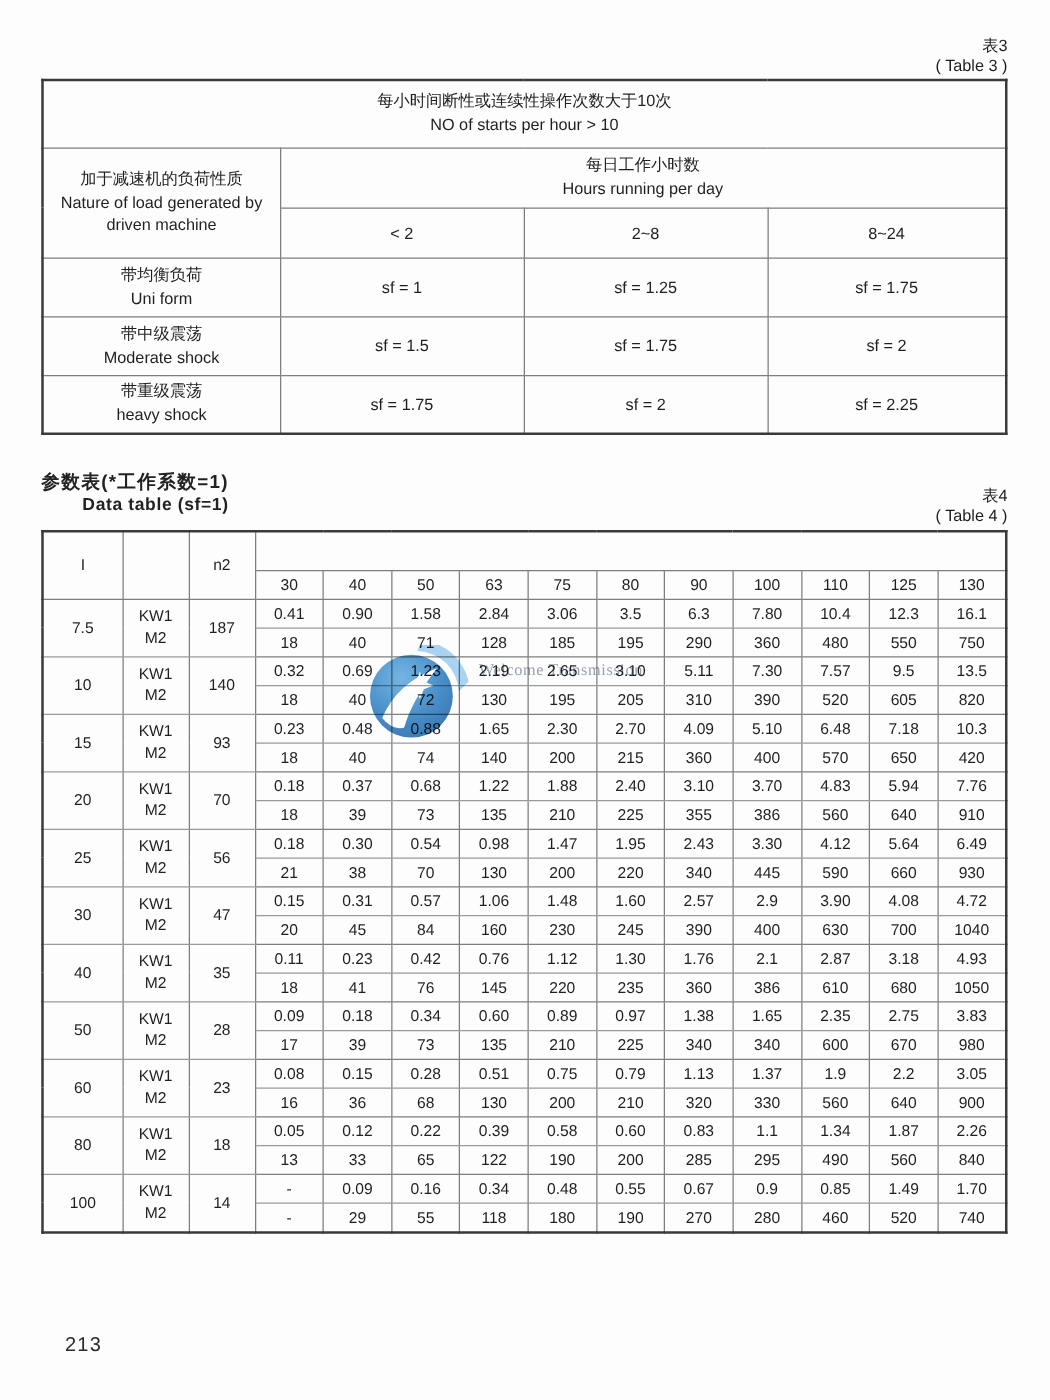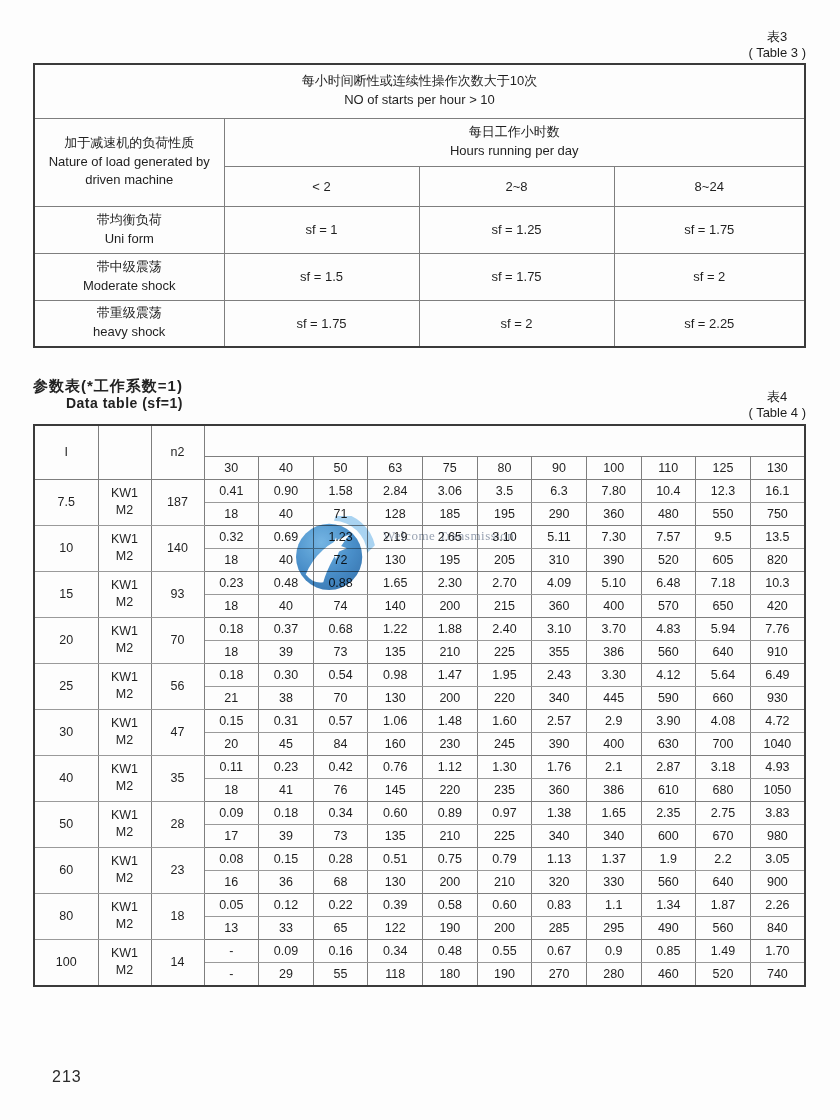--- a/index.html
+++ b/index.html
@@ -1,21 +1,21 @@
 <!DOCTYPE html>
 <html><head>
 <meta charset="utf-8">
 <style>
   html,body{margin:0;padding:0;background:#e8e8e8;}
   .page{position:relative;width:840px;height:1120px;background:#fdfdfd;overflow:hidden;
         font-family:"Liberation Sans","DejaVu Sans",sans-serif;color:#222;}
   
   .tag{position:absolute;text-align:right;font-size:13px;line-height:1.25;color:#1d1d1d;}
-  .tag-t3{top:29px;right:34px;text-align:center;}
-  .tag-t4{top:389px;right:34px;text-align:center;}
+  .tag-t3{top:29px;right:34px;}
+  .tag-t4{top:389px;right:34px;}
   
   .sec{position:absolute;left:33px;top:377px;line-height:1.2;text-align:right;}
   .sec .zh{font-size:15px;font-weight:bold;letter-spacing:1px;}
   .sec .en{font-size:14px;font-weight:bold;letter-spacing:.5px;}
   
   table{border-collapse:collapse;table-layout:fixed;position:absolute;background:transparent;}
   td{border:1px solid #7e7e7e;text-align:center;vertical-align:middle;padding:0 2px;
      font-size:13px;color:#1f1f1f;overflow:hidden;}
   #table3{left:33px;top:63px;width:773px;border:2px solid #3a3a3a;}
   #table3 .two{line-height:1.45;}

